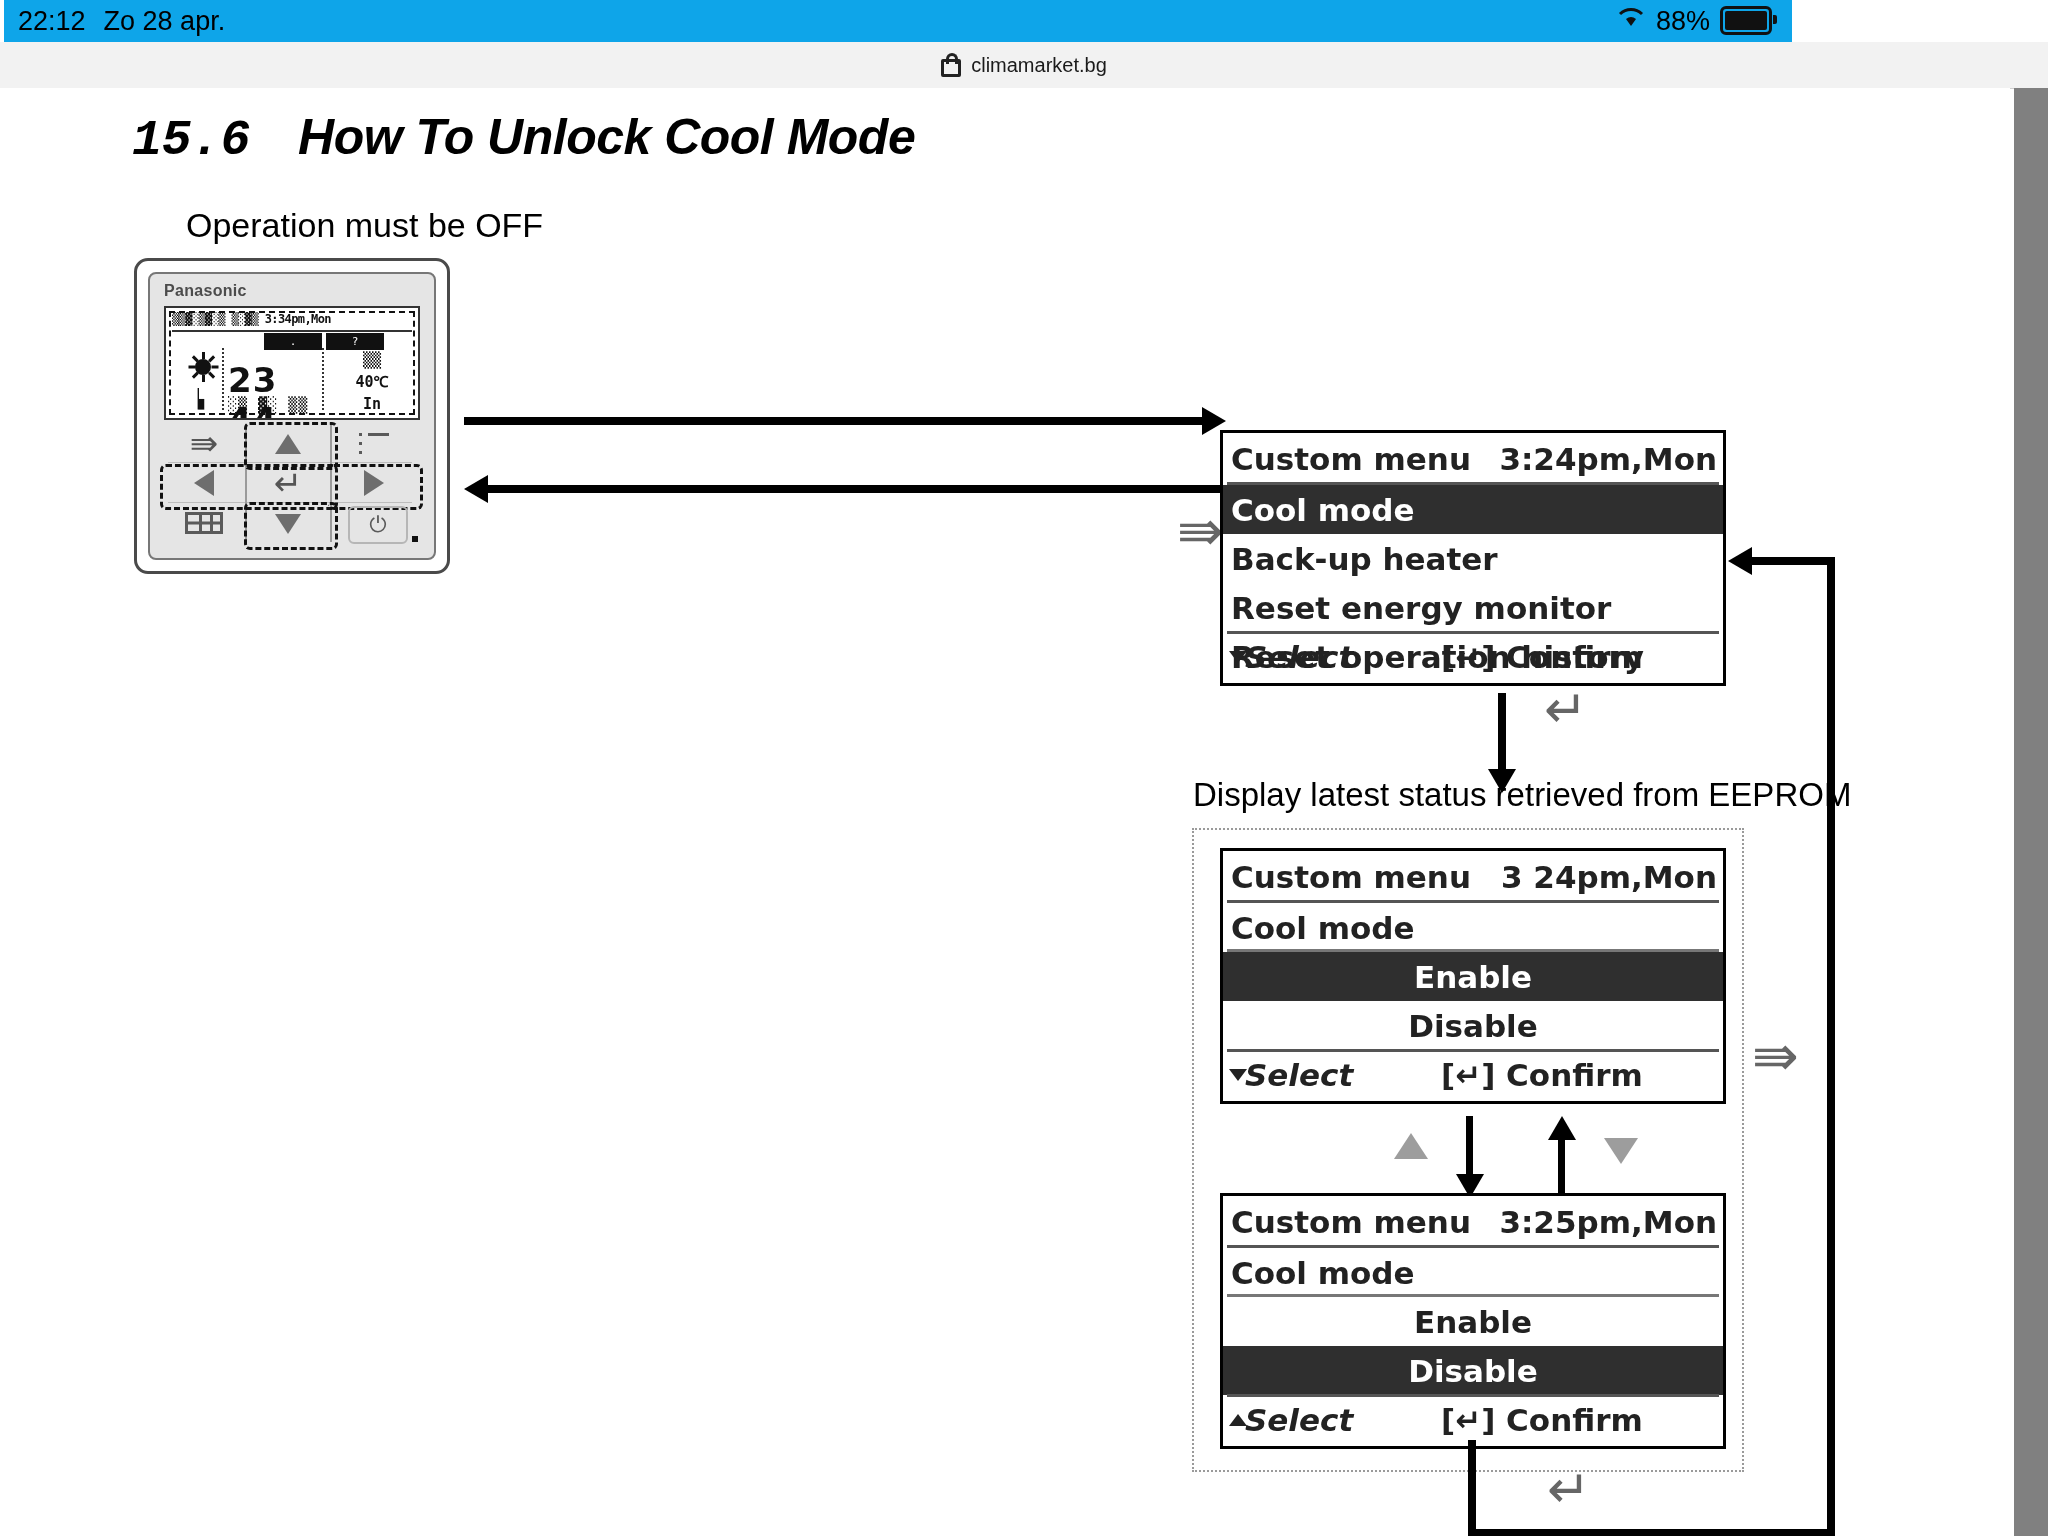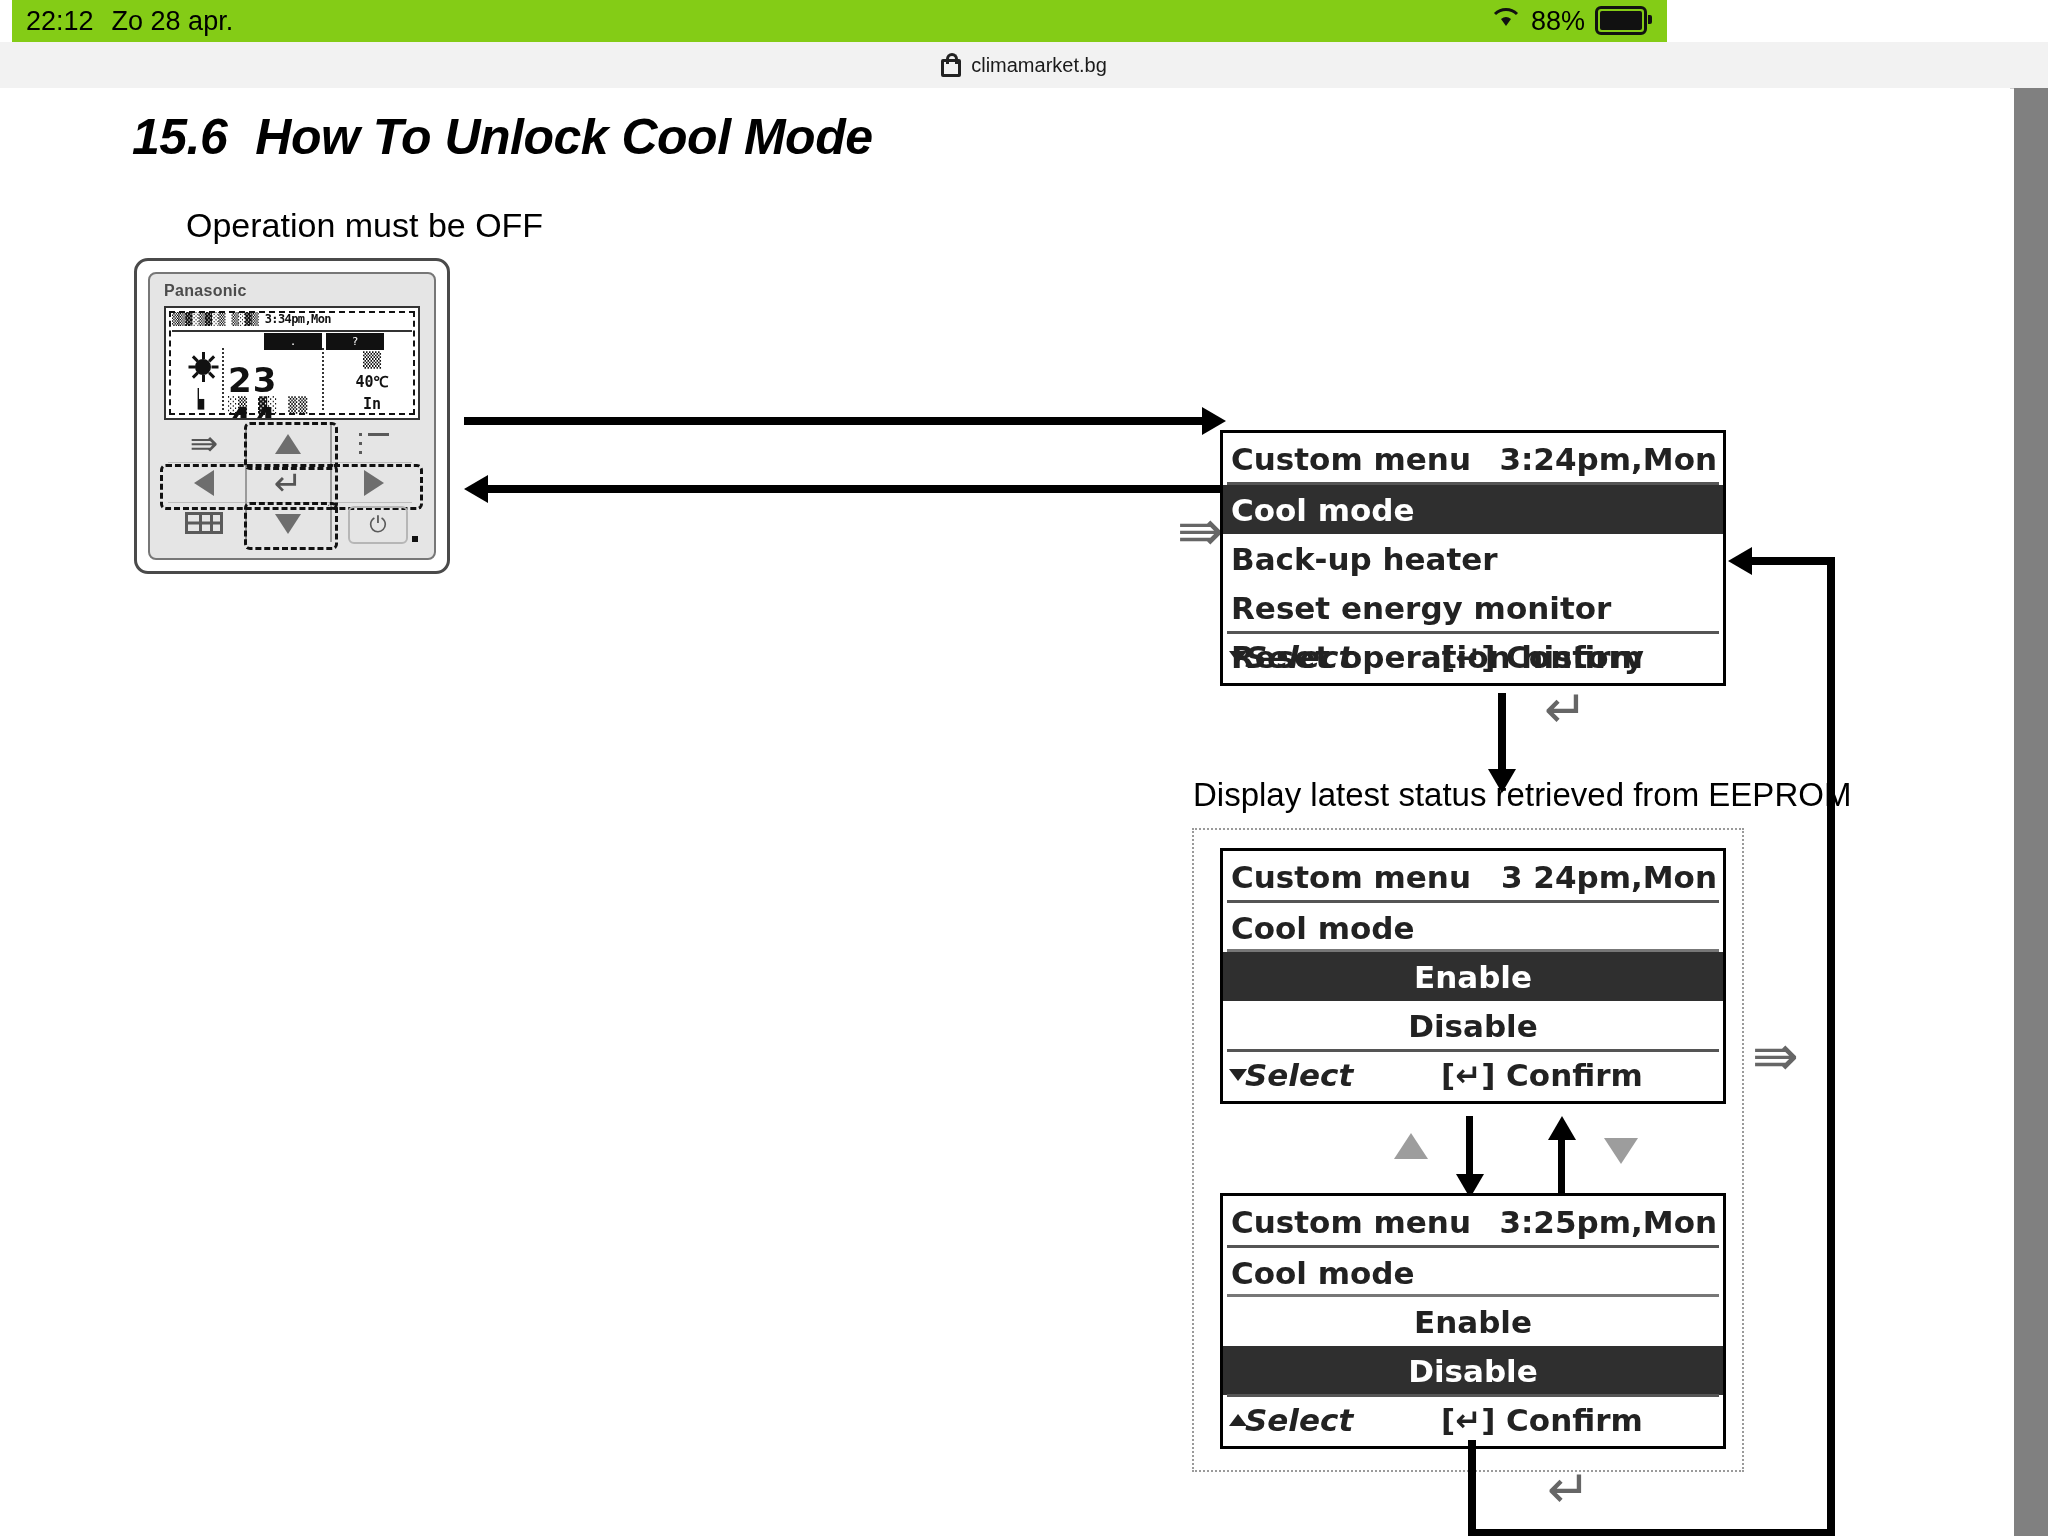--- a/index.html
+++ b/index.html
@@ -5,22 +5,22 @@
   html,body{margin:0;padding:0;}
   body{
     width:2048px;height:1536px;
     background:#ffffff;
     font-family:"Liberation Sans",sans-serif;
     overflow:hidden;
     position:relative;
   }
   
   .statusbar{
-    position:absolute;left:12px;top:0;width:1655px;height:42px;
-    background:#84cc16;
+    position:absolute;left:4px;top:0;width:1788px;height:42px;
+    background:#0ea5e9;
     display:flex;align-items:center;
     font-size:27px;color:#000;
   }
   .sb-left{position:absolute;left:14px;display:flex;align-items:center;gap:18px;white-space:nowrap;}
   .sb-right{position:absolute;right:20px;display:flex;align-items:flex-start;gap:10px;}
   .sb-batt{
     width:46px;height:23px;border:3px solid #111;border-radius:6px;position:relative;
     display:inline-block;
   }
   .sb-batt::after{content:"";position:absolute;right:-8px;top:6px;width:4px;height:9px;background:#111;border-radius:0 2px 2px 0;}
@@ -45,21 +45,21 @@
     position:absolute;right:0;top:88px;width:34px;height:1448px;background:#808080;
   }
   .leftgutter{position:absolute;left:0;top:88px;width:34px;height:1448px;background:#fff;}
   
   .heading{
     position:absolute;left:98px;top:20px;
     font-size:50px;font-weight:bold;font-style:italic;
     font-family:"Liberation Sans Narrow","Liberation Sans",sans-serif;
     letter-spacing:-0.5px;white-space:nowrap;color:#000;
   }
-  .heading .num{margin-right:28px;}
+  .heading .num{margin-right:48px;font-family:Liberation Mono, monospace;}
   .opoff{
     position:absolute;left:152px;top:118px;font-size:34px;color:#000;white-space:nowrap;
   }
   
   .remote{
     position:absolute;left:100px;top:170px;width:310px;height:310px;
     border:3px solid #4a4a4a;border-radius:14px;background:#fff;
   }
   .remote-inner{
     position:absolute;left:11px;top:11px;right:11px;bottom:11px;

